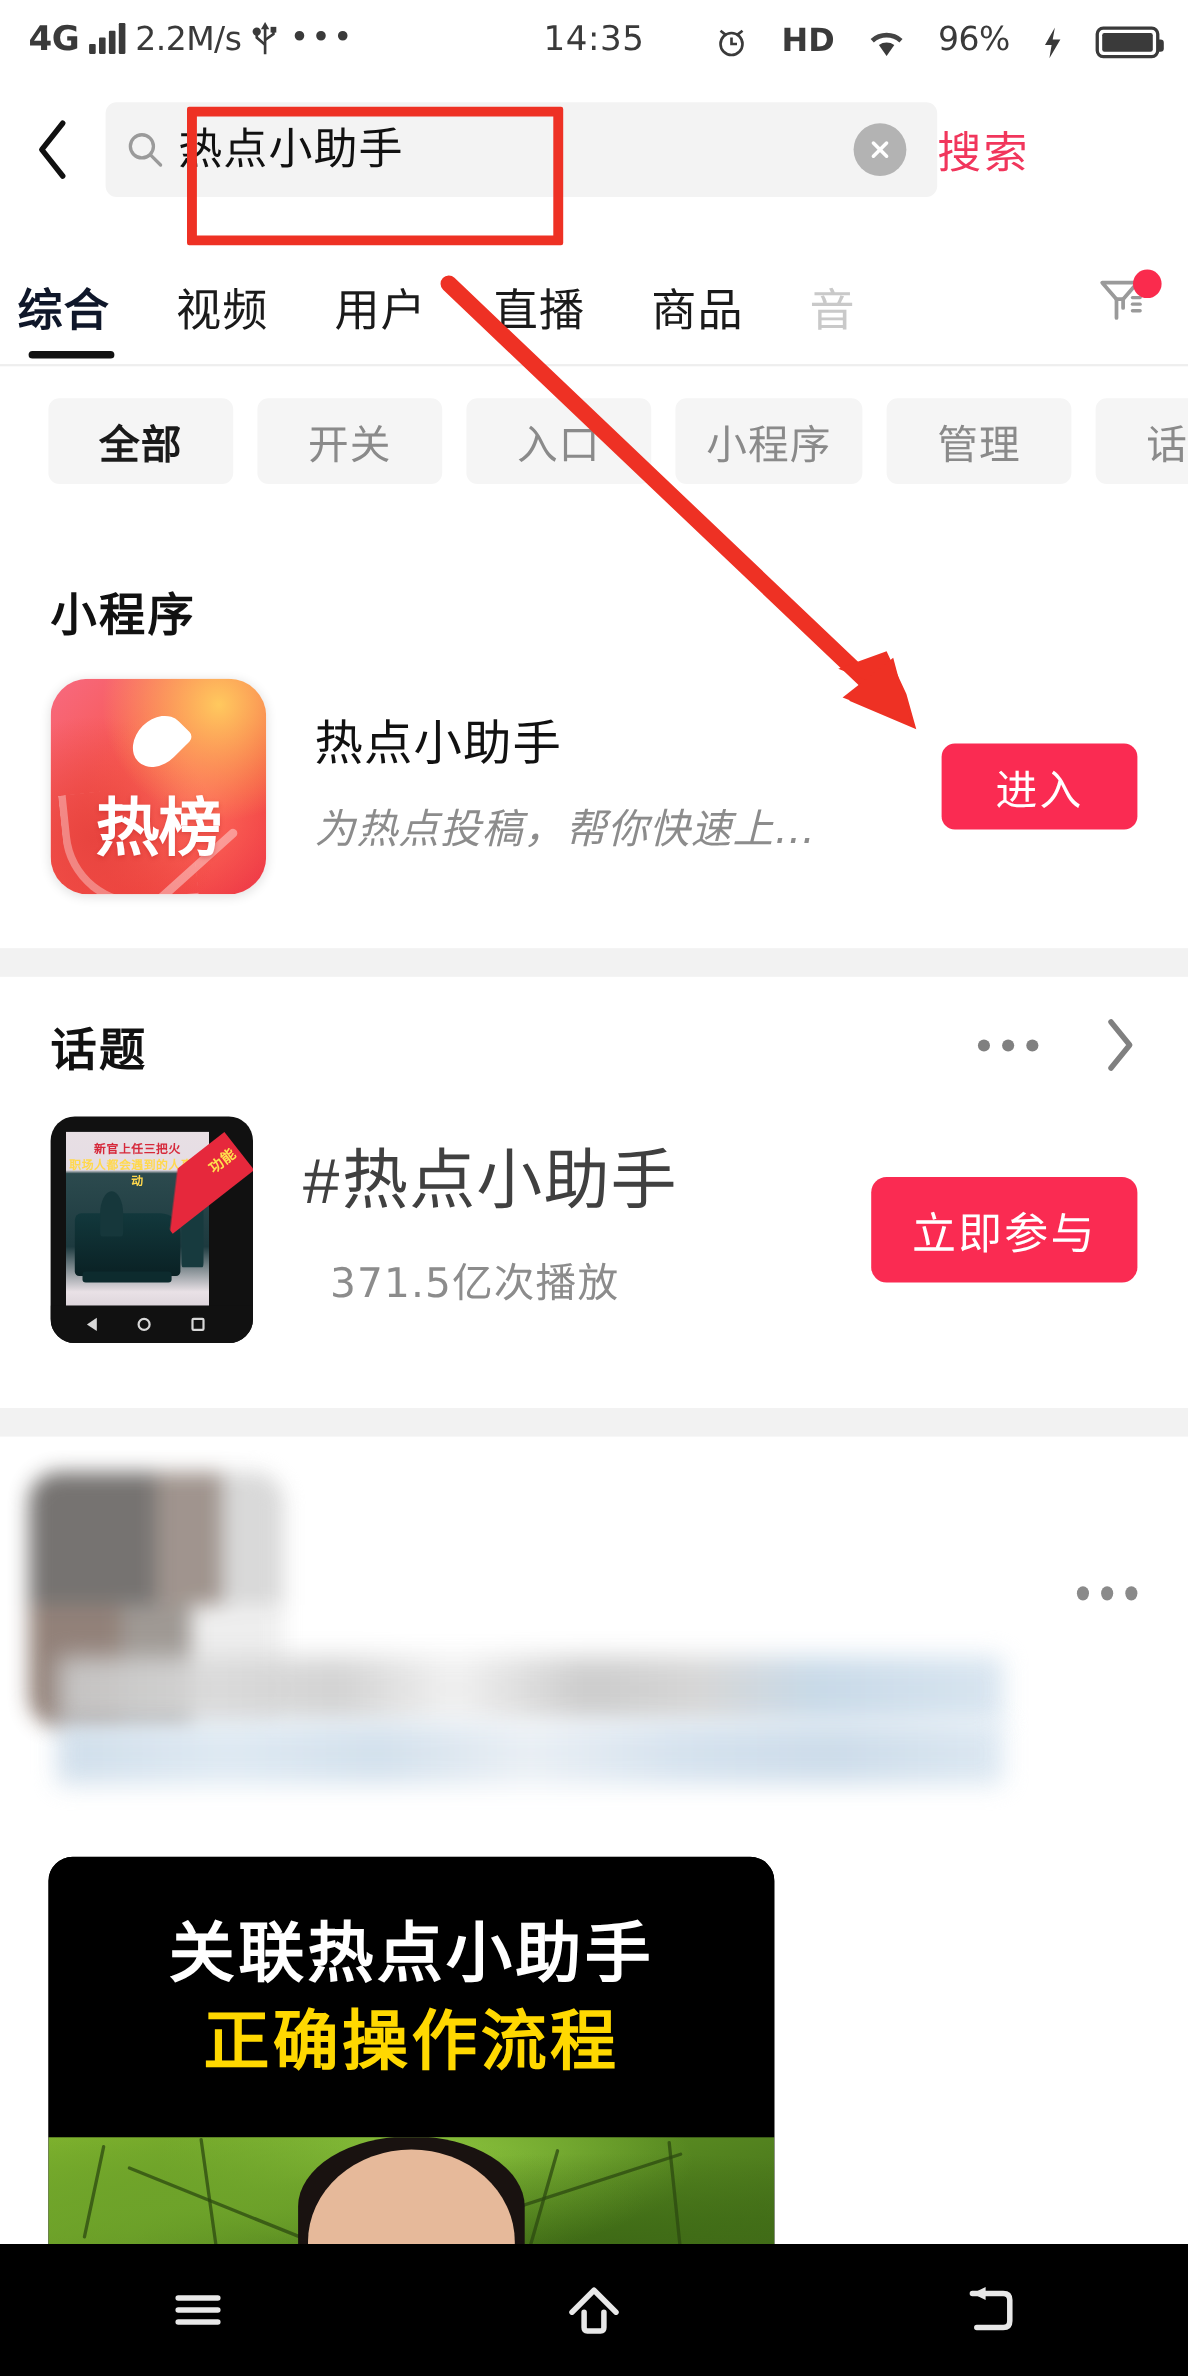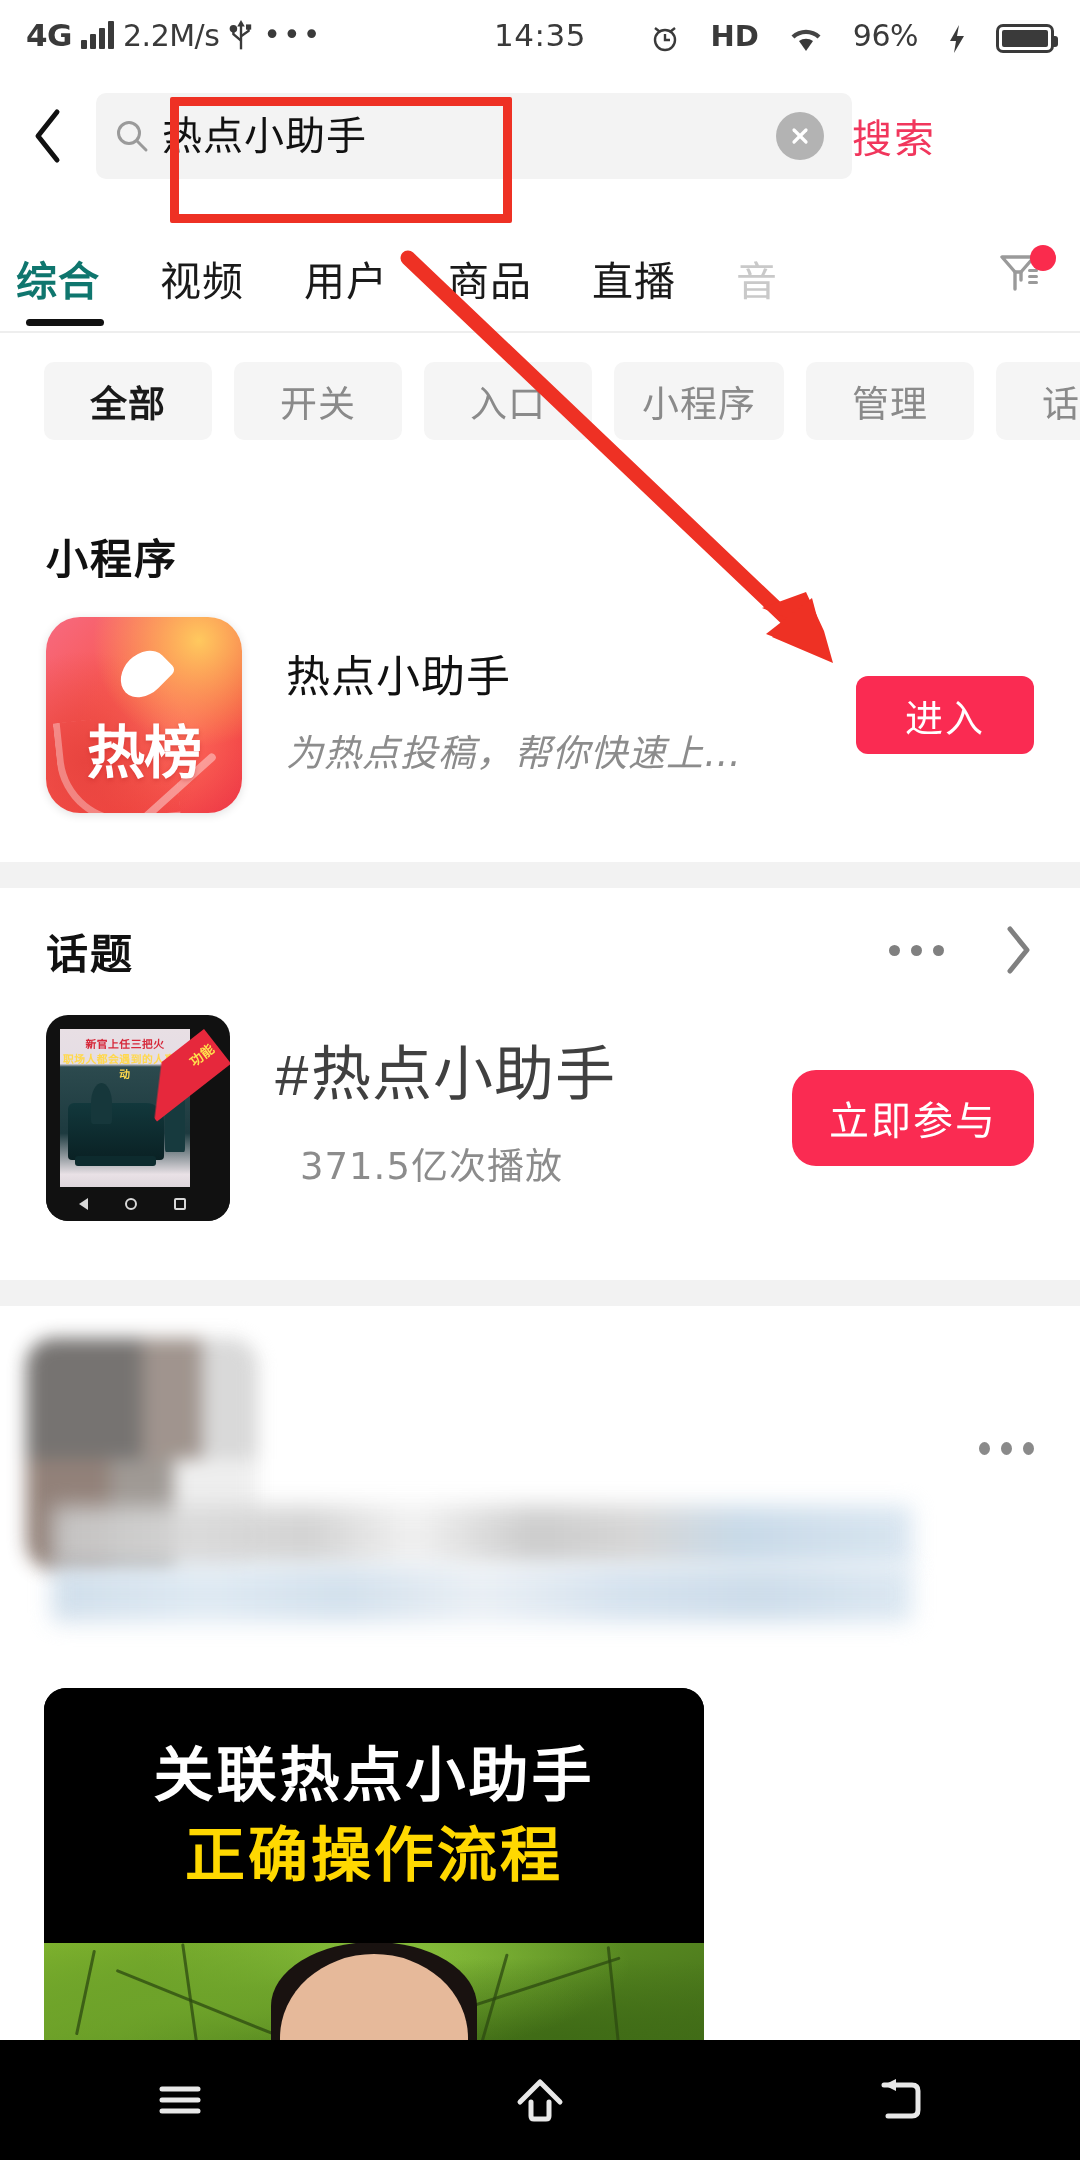--- a/index.html
+++ b/index.html
@@ -81,21 +81,21 @@
   
   .tabs {
     position:absolute; top:225px; left:0; width:1080px; height:108px;
     display:flex; align-items:center; border-bottom:2px solid #eeeeee;
   }
   .tab {
     position:relative; font-size:41px; color:#1a1a1a; letter-spacing:1px;
     padding:0 30px; height:108px; display:flex; align-items:center;
   }
   .tab:first-child { padding-left:48px; }
-  .tab.active { font-weight:bold; color:#0f766e;padding-left:16px; }
+  .tab.active { font-weight:bold; color:#0f172a;padding-left:16px; }
   .tab.active:after {
     content:""; position:absolute; left:50%; transform:translateX(-50%);
     bottom:6px; width:78px; height:7px; background:#111; border-radius:4px;
   }
   .tab.dim { color:#c9c9c9; }
   .tab-filter {
     position:absolute; right:22px; top:50%; transform:translateY(-50%);
     width:62px; height:62px;
   }
   .tab-filter svg { width:50px; height:50px; }
@@ -244,21 +244,21 @@
     width:0; height:0; border-top:6px solid transparent; border-bottom:6px solid transparent;
     border-right:9px solid #d8d8d8;
   }
   .tt-navbar .nb.cir { border:2px solid #d8d8d8; border-radius:50%; }
   .tt-navbar .nb.sq  { border:2px solid #d8d8d8; border-radius:2px; }
 
   .topic-text { margin-left:44px; flex:1; min-width:0; }
   .topic-name { font-size:60px; color:#404040; letter-spacing:1px; line-height:1.1;font-family:Liberation Mono, monospace; }
   .topic-plays { margin-top:24px; font-size:37px; color:#8c8c8c; letter-spacing:1px;margin-left:26px; }
   .join-btn {
-    flex:none; width:242px; height:96px; background:#fa2b52; border-radius:24px;
+    flex:none; width:242px; height:96px; background:#fa2b52; border-radius:14px;
     display:flex; align-items:center; justify-content:center;
     font-size:40px; color:#fff; letter-spacing:2px;
   }
 
   
   .blur-section { position:absolute; top:1300px; left:0; width:1080px; height:360px; }
   .blur-avatar {
     position:absolute; left:26px; top:38px; width:232px; height:232px;
     border-radius:28px; overflow:hidden; filter:blur(9px); opacity:0.95;
   }
@@ -416,22 +416,22 @@
           </svg>
       </span>
     </div>
     <div class="search-submit">搜索</div>
   </div>
 
   <div class="tabs">
     <div class="tab active">综合</div>
     <div class="tab">视频</div>
     <div class="tab">用户</div>
+    <div class="tab">直播</div>
     <div class="tab">商品</div>
-    <div class="tab">直播</div>
     <div class="tab dim">音</div>
     <div class="tab-filter">
       <svg viewBox="0 0 50 50">
         <g fill="none" stroke="#9a9a9a" stroke-width="3.4" stroke-linejoin="round" stroke-linecap="round">
           <polygon points="6,10 38,10 25,25 19,25"></polygon>
           <line x1="19" y1="25" x2="19" y2="42"></line>
           <line x1="25" y1="25" x2="25" y2="33"></line>
         </g>
         <g fill="#9a9a9a">
             <rect x="32" y="22" width="10" height="3" rx="1.5"></rect>

